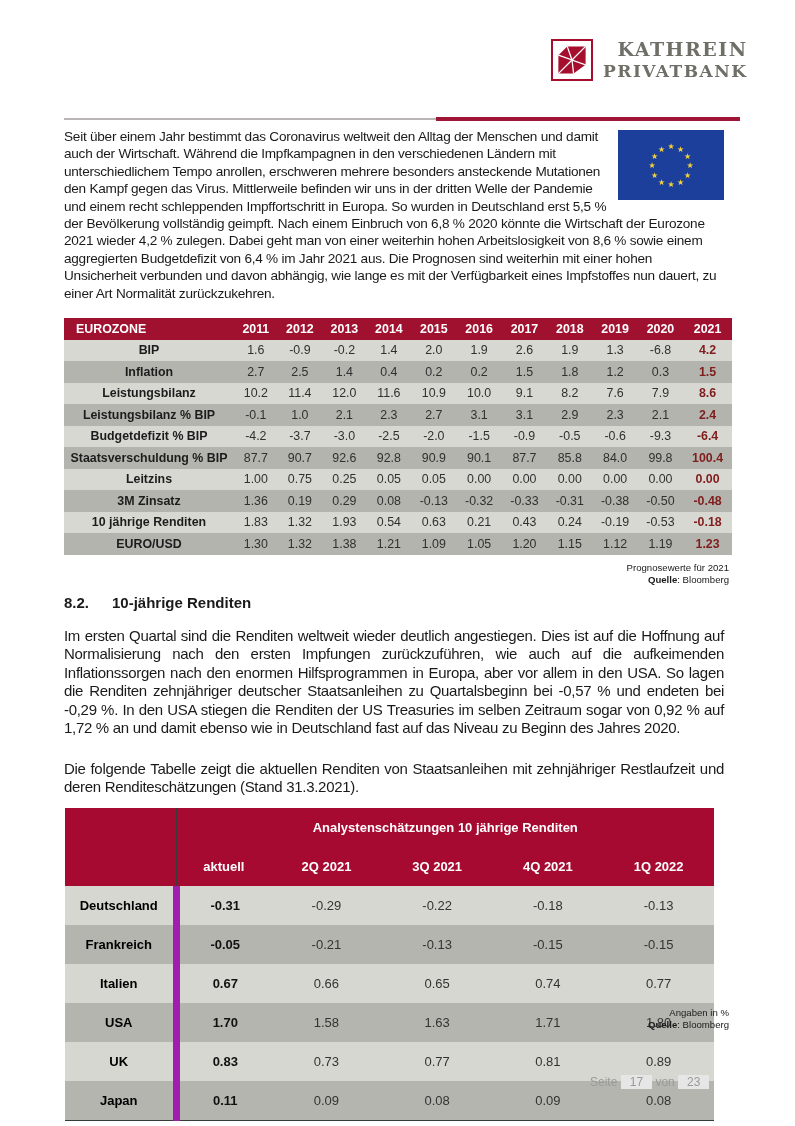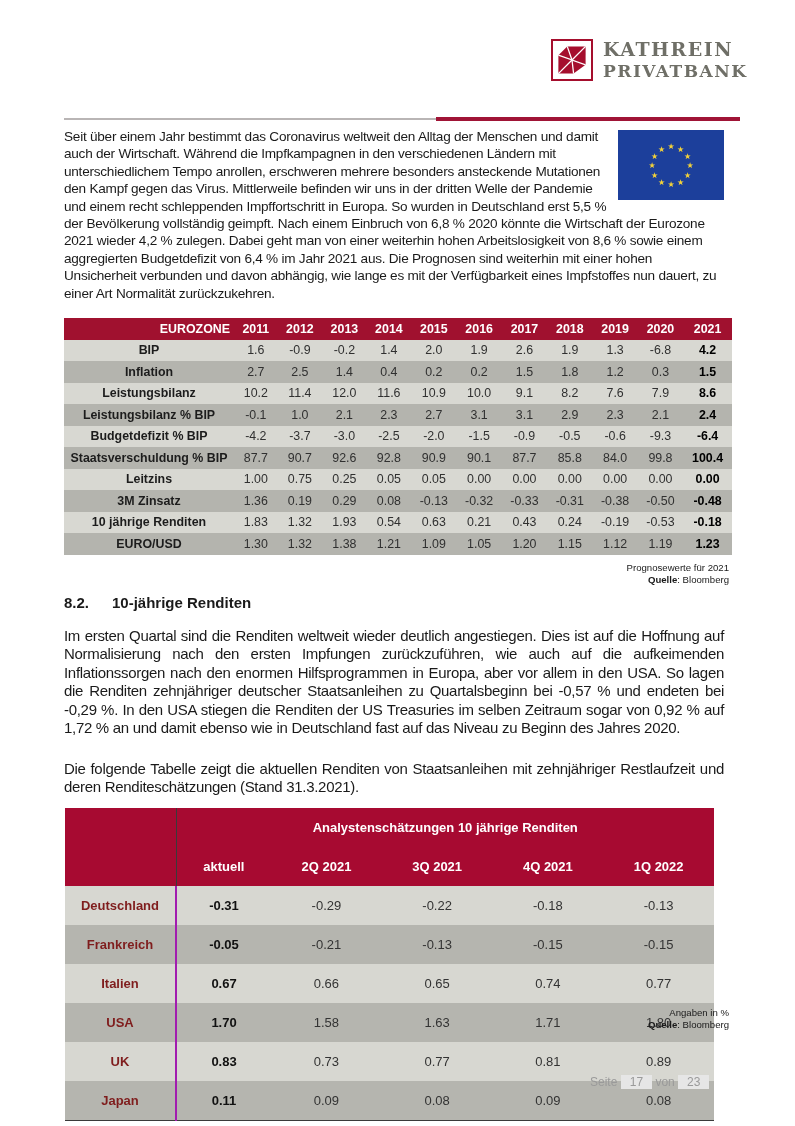--- a/index.html
+++ b/index.html
@@ -3,59 +3,59 @@
 <meta charset="utf-8">
 <style>
   * { box-sizing: border-box; margin: 0; padding: 0; }
   html, body { width: 795px; height: 1126px; background: #ffffff; }
   body { position: relative; font-family: "Liberation Sans", sans-serif; color: #1a1a1a; overflow: hidden; }
 
   .logo { position: absolute; left: 551px; top: 38px; display: flex; align-items: center; }
   .logo-mark { width: 42px; height: 42px; border: 2px solid #a50e2d; padding: 3px; background: #fff; }
   .logo-mark svg { display: block; width: 100%; height: 100%; }
   .logo-text { margin-left: 10px; font-family: "DejaVu Serif", serif; font-weight: bold; color: #6f6f67; line-height: 22px; letter-spacing: 1.5px; }
-  .logo-text .l1 { font-size: 19px; }
+  .logo-text .l1 { font-size: 19px; text-align: right; }
   .logo-text .l2 { font-size: 17px; }
 
   .header-rule { position: absolute; left: 64px; top: 117px; width: 676px; height: 3px; }
   .header-rule .grey { position: absolute; left: 0; top: 1px; width: 372px; height: 2px; background: #b9b5b5; }
   .header-rule .red { position: absolute; left: 372px; top: 0; width: 304px; height: 4px; background: #a01436; }
 
   .intro { position: absolute; left: 64px; top: 128px; width: 660px; font-size: 13.6px; line-height: 17.4px; letter-spacing: -0.25px; }
   .eu-flag { float: right; width: 106px; height: 70px; background: #1c3f9b; margin: 2px 0 4px 10px; position: relative; }
   .eu-flag .star { position: absolute; color: #f3d23a; font-size: 8px; line-height: 8px; transform: translate(-50%, -50%); }
 
   .eurotable { position: absolute; left: 64px; top: 318px; width: 668px; border-collapse: collapse; font-size: 12.4px; }
   .eurotable th, .eurotable td { height: 21.5px; padding: 0 4px; white-space: nowrap; }
   .eurotable thead th { background: #a0112f; color: #ffffff; font-weight: bold; text-align: center; }
-  .eurotable thead th.first { text-align: right; padding-left: 12px; }
+  .eurotable thead th.first { text-align: left; padding-left: 12px; }
   .eurotable td { text-align: center; color: #303030; }
   .eurotable td.label { text-align: center; font-weight: bold; color: #1c1c1c; }
-  .eurotable td.bold { font-weight: bold; color: #000000; }
+  .eurotable td.bold { font-weight: bold; color: #7f1d1d; }
   .eurotable tr.light td { background: #d8d8d2; }
   .eurotable tr.dark td { background: #b4b4ae; }
 
   .note1 { position: absolute; right: 66px; top: 562px; text-align: right; font-size: 9.6px; line-height: 11.5px; }
   .note1 b { font-weight: bold; }
 
   .section-title { position: absolute; left: 64px; top: 594px; font-size: 15px; font-weight: bold; }
   .section-title .num { display: inline-block; width: 48px; }
 
   .para { position: absolute; left: 64px; width: 660px; font-size: 15px; line-height: 18.4px; text-align: justify; letter-spacing: -0.3px; }
   .para2 { top: 627px; }
   .para3 { top: 760px; }
 
   .rtable { position: absolute; left: 65px; top: 808px; width: 649px; border-collapse: collapse; font-size: 13px; }
   .rtable th, .rtable td { padding: 12px 4px; white-space: nowrap; text-align: center; }
   .rtable thead th { background: #a70a31; color: #ffffff; font-weight: bold; }
   .rtable thead tr.r1 th { height: 26px; }
   .rtable thead tr.r2 th { height: 24px; }
   .rtable th.corner { width: 111px; border-right: 1px solid #3a3a3a; }
   .rtable td { height: 23.5px; color: #333; }
-  .rtable td.country { font-weight: bold; color: #7f1d1d; border-right: 2px solid #a21caf; width: 111px; }
+  .rtable td.country { font-weight: bold; color: #000000; border-right: 7px solid #a21caf; width: 111px; }
   .rtable td.cur { font-weight: bold; color: #111; }
   .rtable tr.light td { background: #d7d7d1; }
   .rtable tr.dark td { background: #b5b5af; }
   .rtable tbody tr:last-child td { border-bottom: 1px solid #3a3a3a; }
 
   .note2 { position: absolute; right: 66px; top: 1007px; text-align: right; font-size: 9.6px; line-height: 11.5px; }
 
   .footer { position: absolute; left: 590px; top: 1075px; font-size: 12px; color: #9a9a9a; }
   .footer .pg { background: #e6e6e6; padding: 0 9px; }
 </style>

